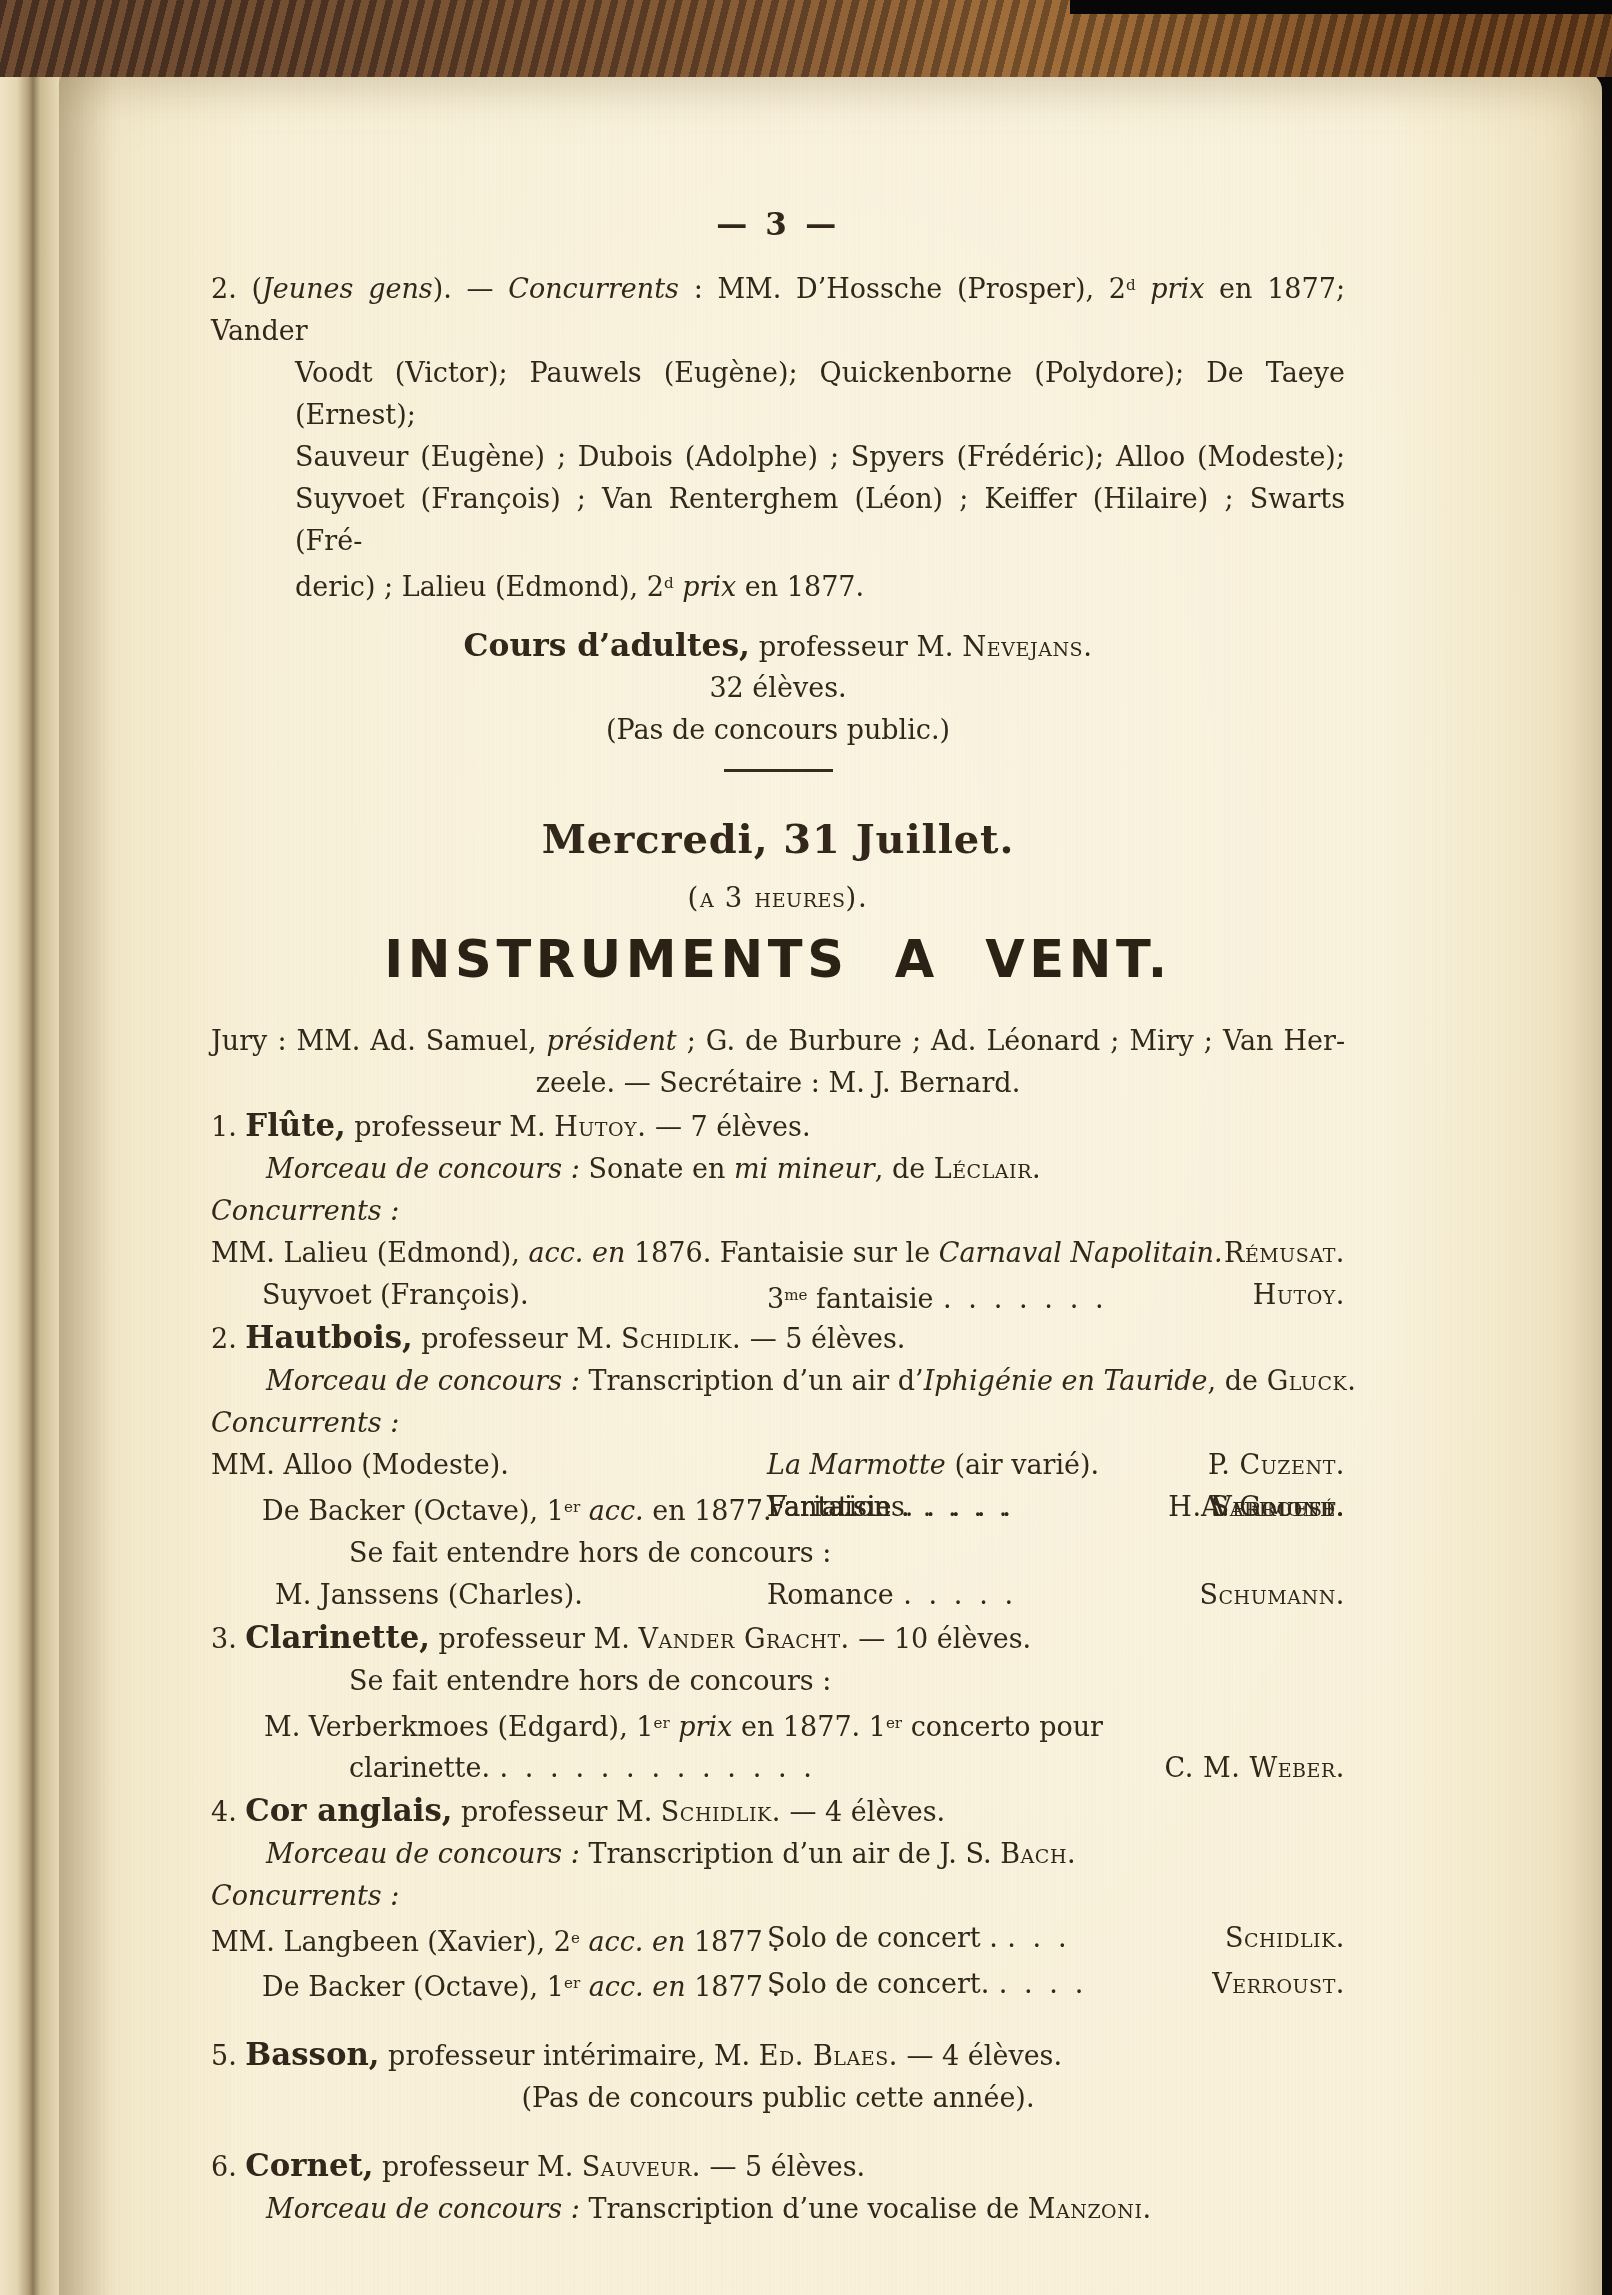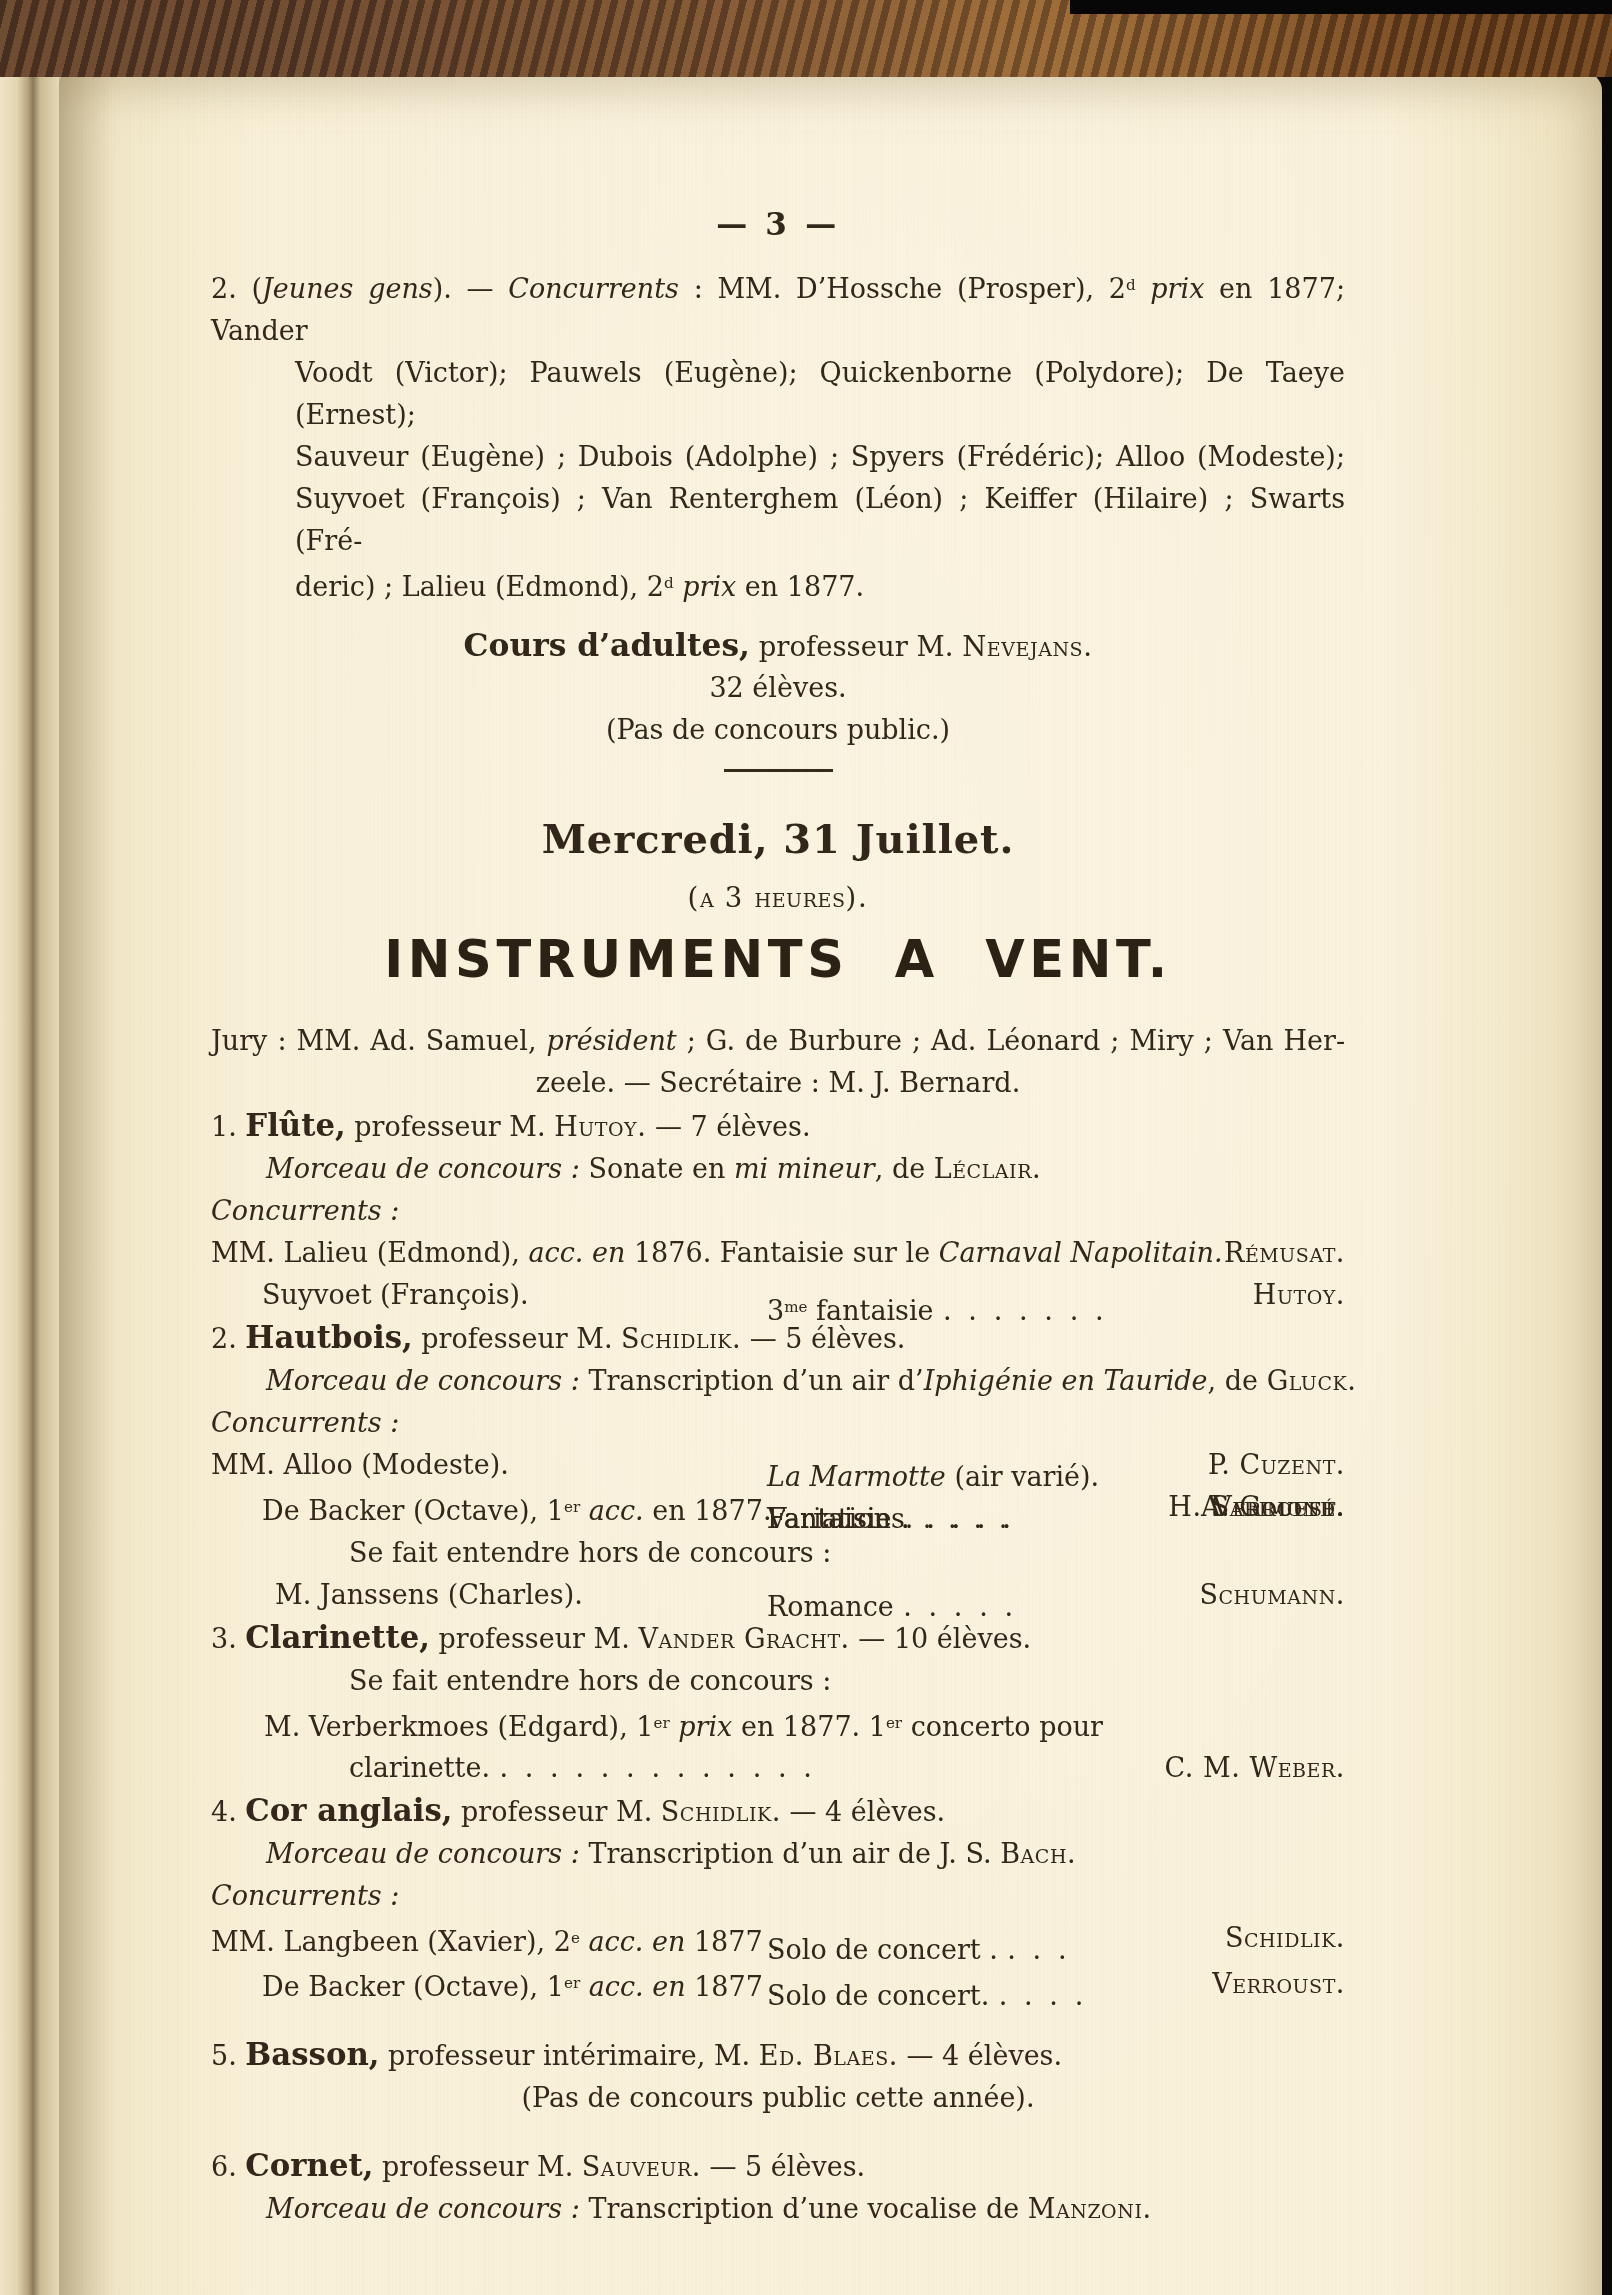--- a/index.html
+++ b/index.html
@@ -52,21 +52,21 @@
   .time-line{font-size:27.5px;line-height:42px;margin-top:7.3px;letter-spacing:1.8px;}
   .main-title{font-family:"DejaVu Sans",sans-serif;font-size:51px;font-weight:bold;
     letter-spacing:4.6px;word-spacing:24px;line-height:69px;margin-top:7px;color:#2c2115;}
   .jury-block{margin-top:26px;}
 
   .s-i{font-style:italic;}
   .s-sc{font-variant:small-caps;letter-spacing:.02em;}
   .s-hb{font-weight:bold;font-size:1.14em;}
   .s-sup{font-size:.56em;vertical-align:.5em;}
   .s-dots{letter-spacing:.62em;margin-left:.35em;}
-  .cell-m{position:absolute;left:556px;top:12px;text-align:center;}
+  .cell-m{position:absolute;left:556px;top:0;text-align:center;}
   .cell-r{position:absolute;right:0;top:0;}
 </style>
 </head>
 <body>
 
 <div class="stage">
   <div class="leather-top"></div>
   <div class="black-sliver"></div>
   <div class="left-edge"></div>
 

